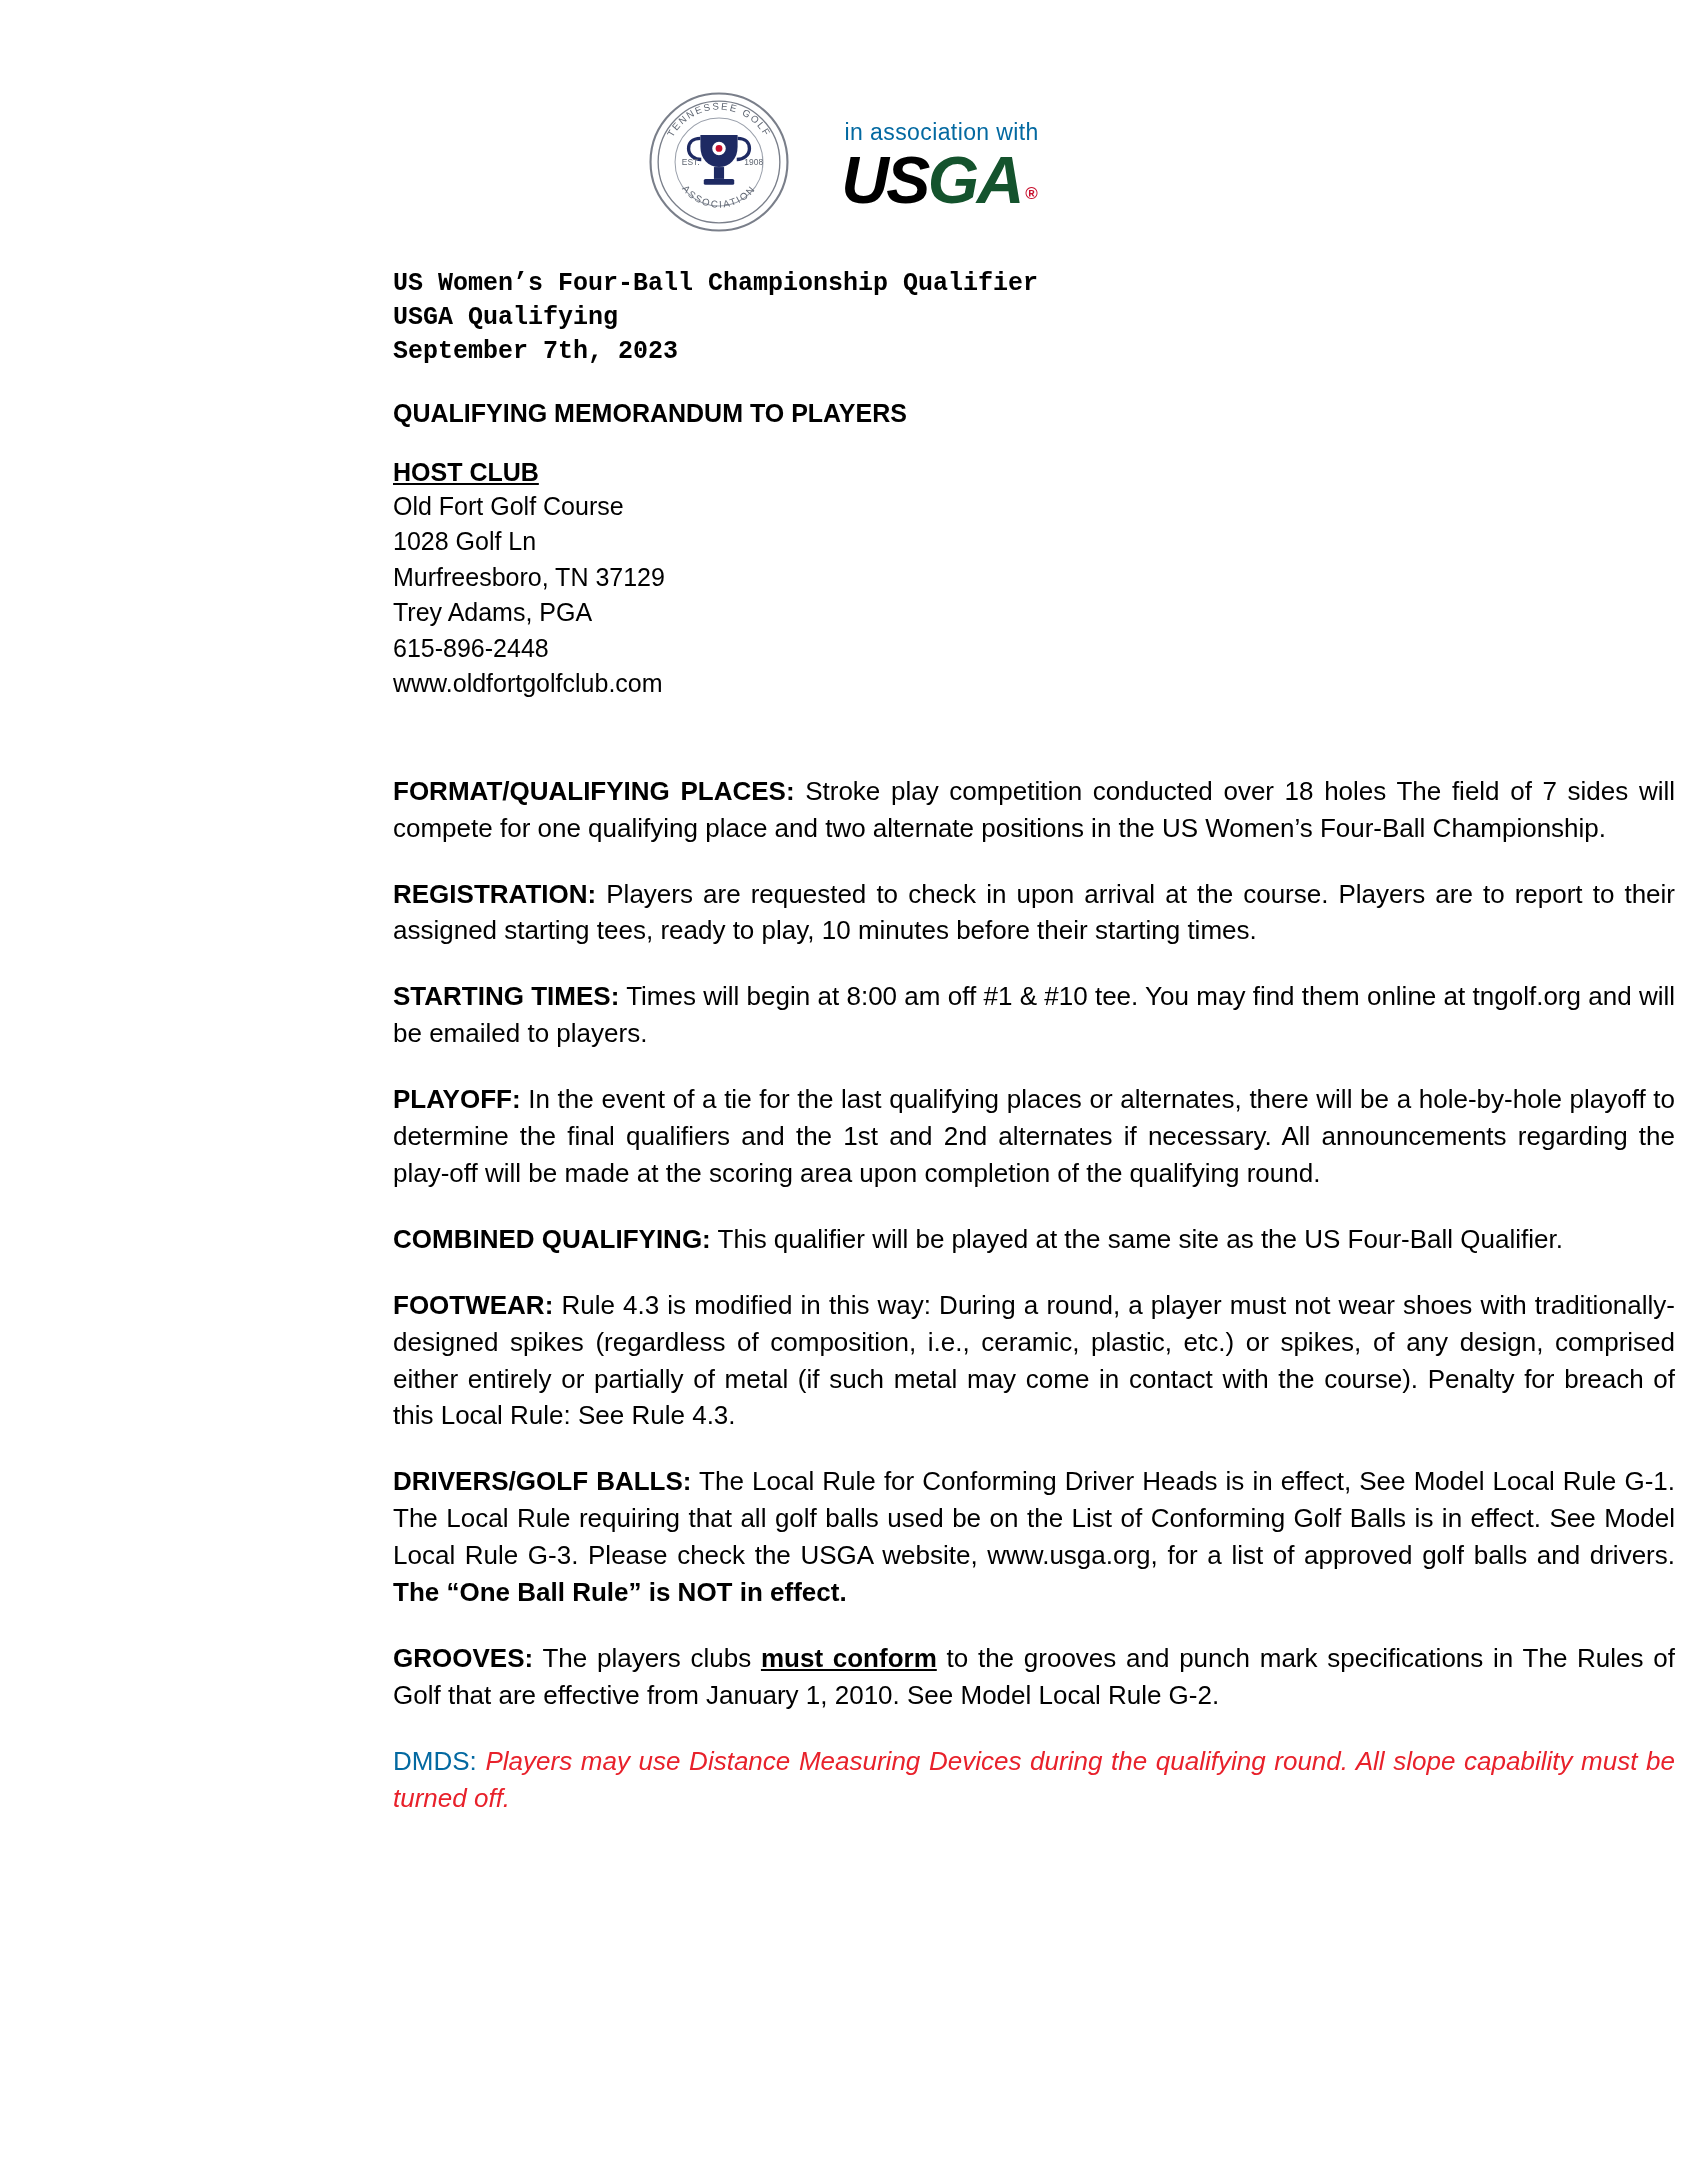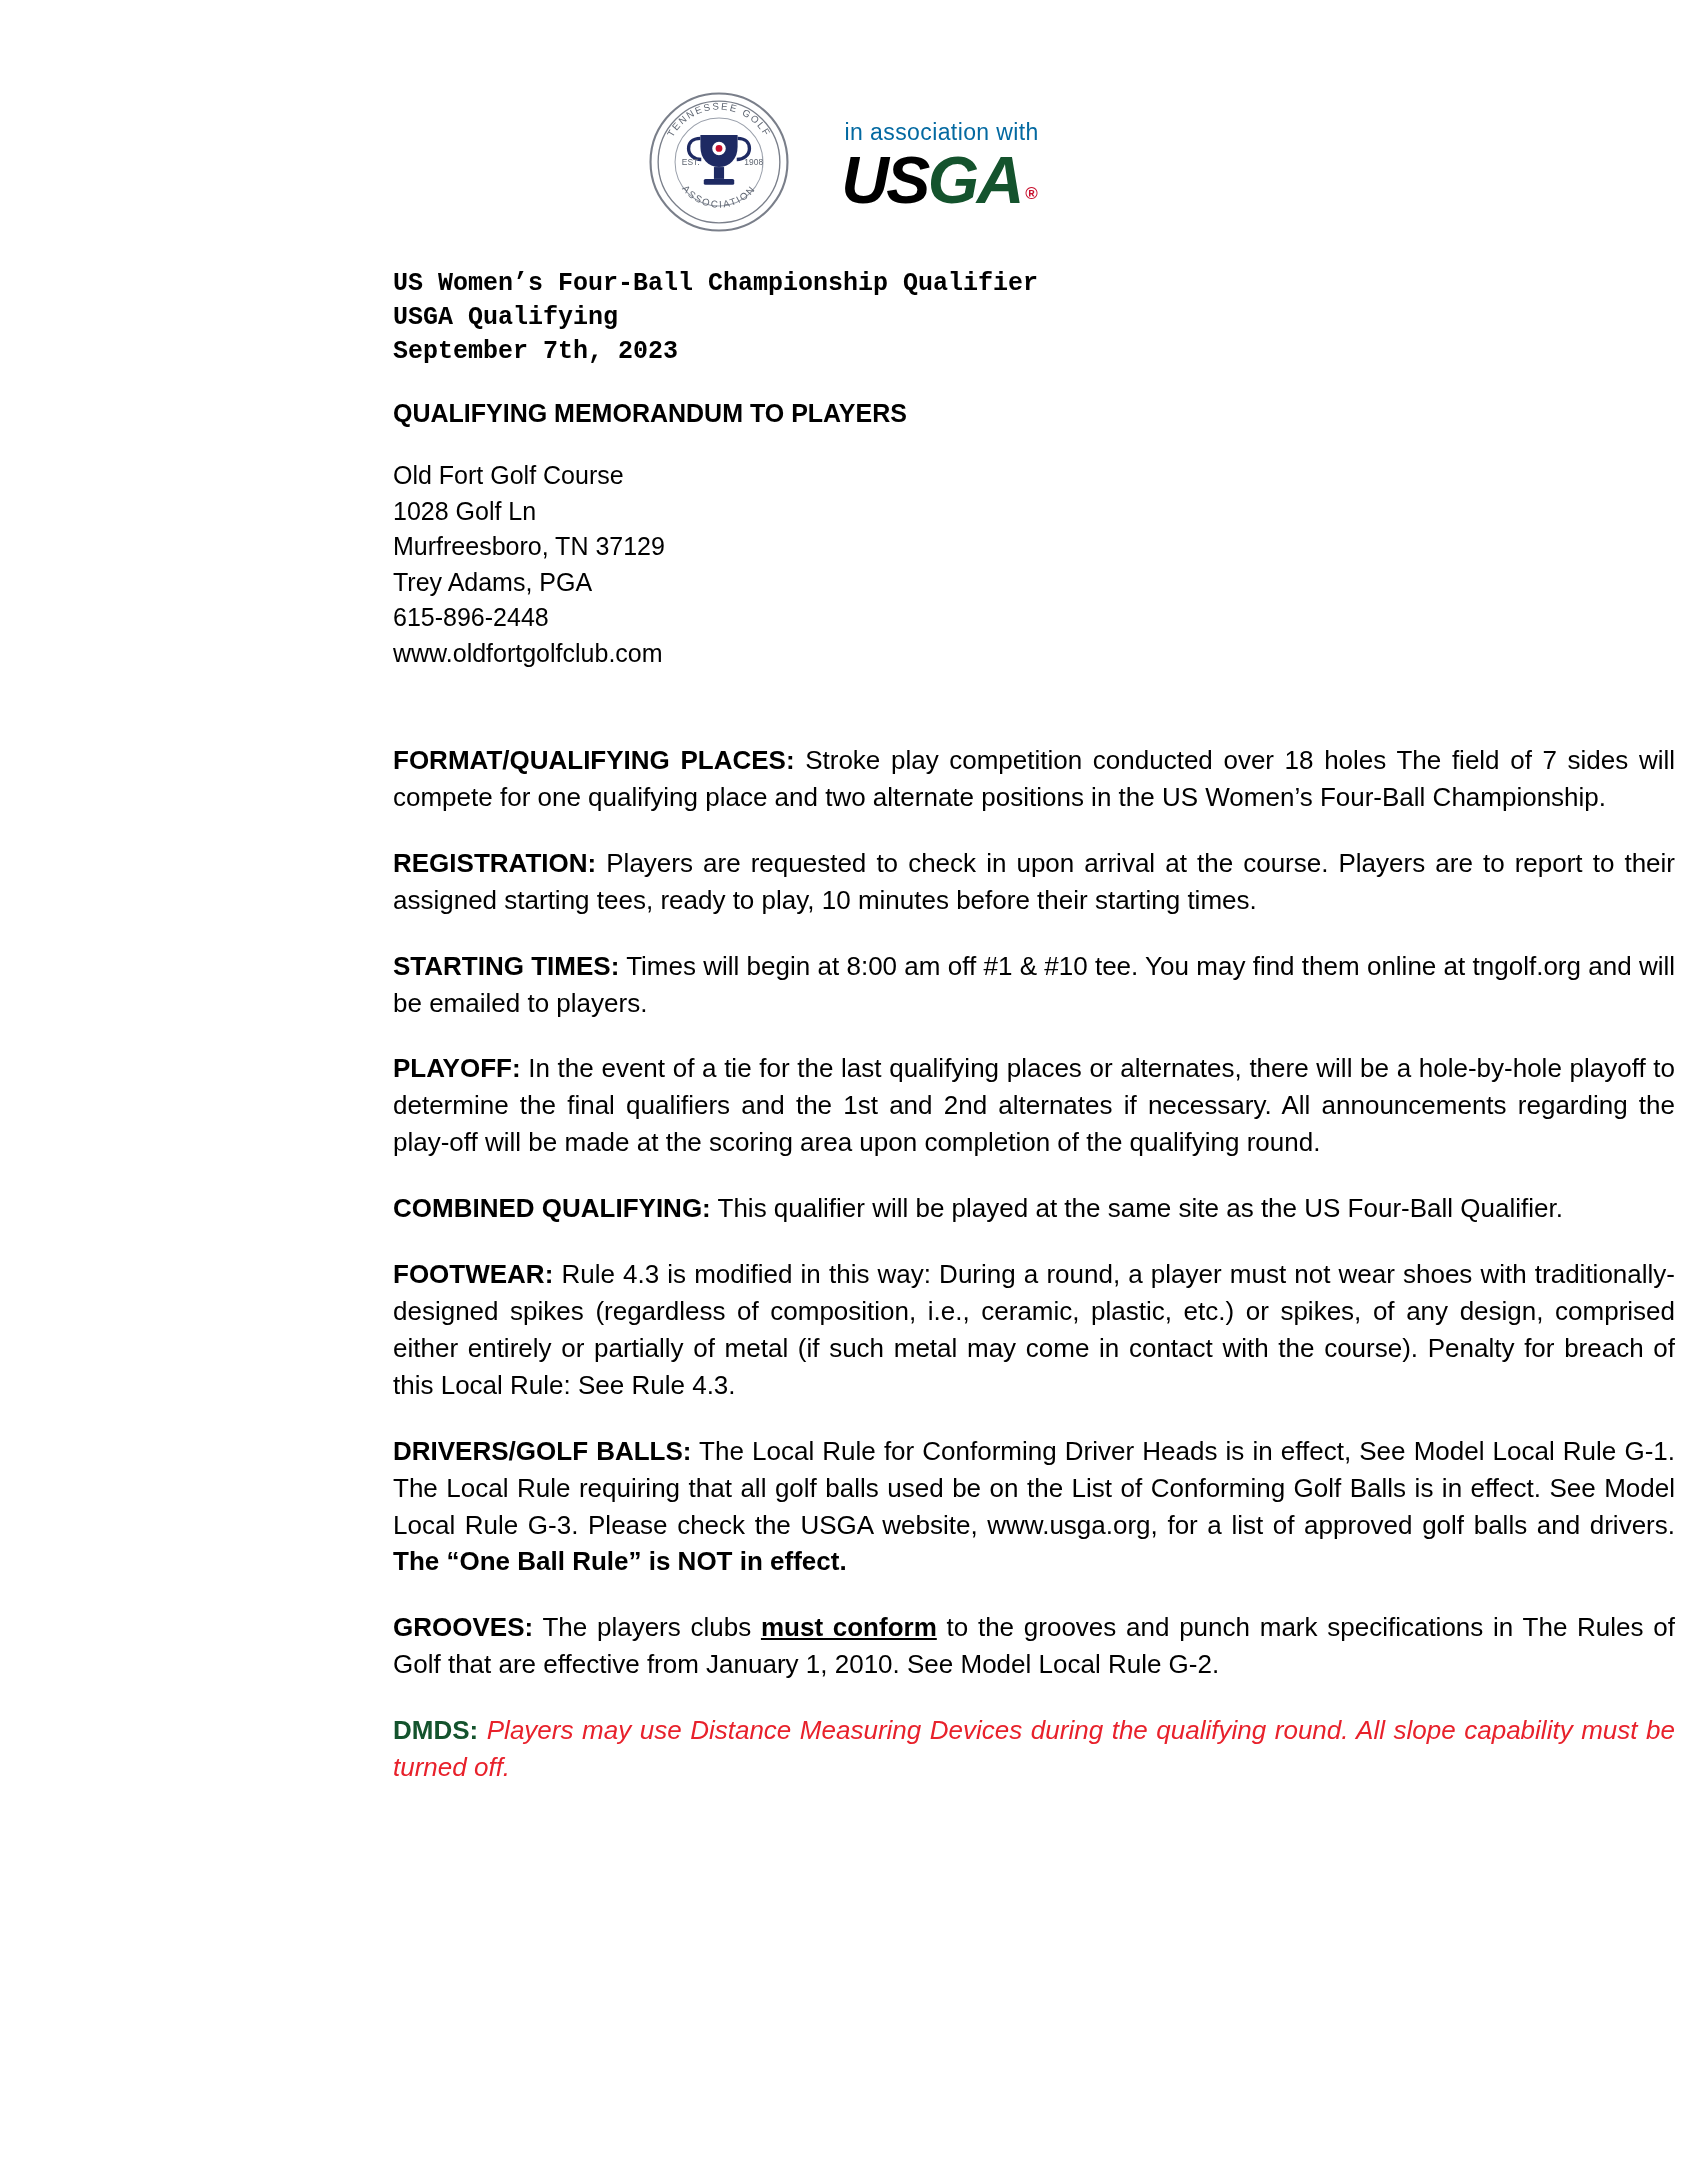--- a/index.html
+++ b/index.html
@@ -128,22 +128,22 @@
   }
   .u-bold {
     font-weight: bold;
     text-decoration: underline;
   }
   .red-italic {
     color: #e8212b;
     font-style: italic;
   }
   .red-bold {
-    color: #14532d;
-    font-weight: bold;
+    color: #0369a1;
+    font-weight: normal;
   }
   .bold-inline { font-weight: bold; }
 </style>
 </head>
 <body>
 
 <div class="page">
 
   <div class="header">
 
@@ -189,20 +189,21 @@
     <div class="content-inner">
 
       <div class="title-block">
         <div>US Women’s Four-Ball Championship Qualifier</div>
         <div>USGA Qualifying</div>
         <div>September 7th, 2023</div>
       </div>
 
       <div class="memo-line">QUALIFYING MEMORANDUM TO PLAYERS</div>
 
+      <div class="hostclub-heading">HOST CLUB</div>
       <div class="hostclub-lines">
         <div>Old Fort Golf Course</div>
         <div>1028 Golf Ln</div>
         <div>Murfreesboro, TN 37129</div>
         <div>Trey Adams, PGA</div>
         <div>615-896-2448</div>
         <div>www.oldfortgolfclub.com</div>
       </div>
 
       <p class="para"><span class="lead">FORMAT/QUALIFYING PLACES:</span><span>  Stroke play competition conducted over 18 holes The field of 7 sides will compete for one qualifying place and two alternate positions in the US Women’s Four-Ball Championship.</span></p>

